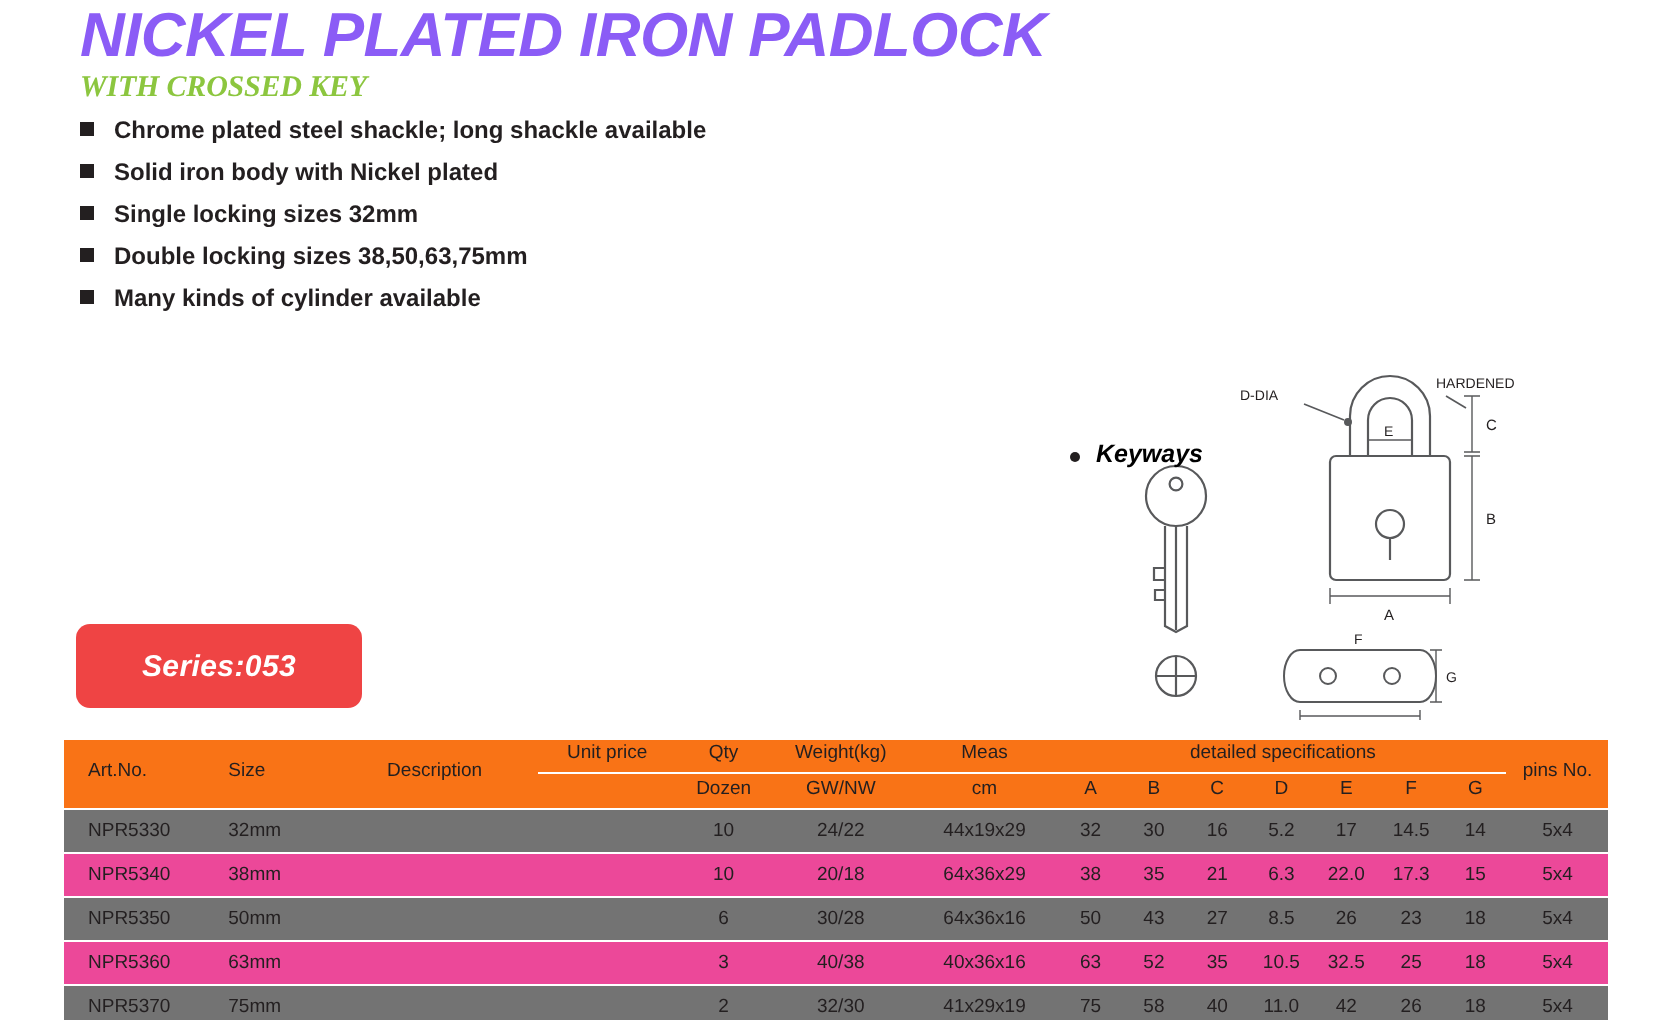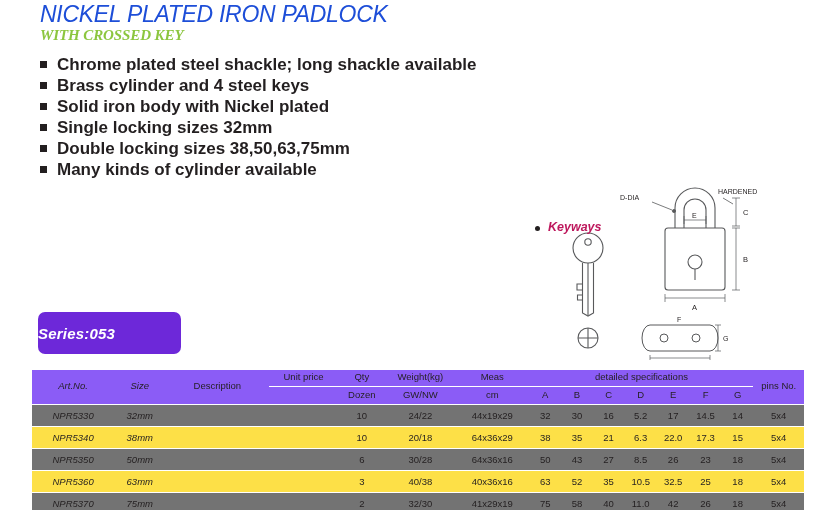--- a/index.html
+++ b/index.html
@@ -8,24 +8,24 @@
     width: 835px; height: 510px;
     background: #ffffff;
     font-family: "Liberation Sans", sans-serif;
     color: #231f20;
     position: relative;
     overflow: hidden;
   }
   
   .title-block { position:absolute; left:40px; top:2px; }
   .main-title {
-    font-size: 23px;
-    font-weight: normal;
+    font-size: 31px;
+    font-weight: bold;
     font-style: italic;
-    color: #1d4ed8;
+    color: #8b5cf6;
     letter-spacing: -0.3px;
     line-height: 1.05;
     white-space: nowrap;
   }
   .sub-title {
     font-size: 15px;
     font-weight: bold;
     font-style: italic;
     color: #8cc63f;
     letter-spacing: -0.1px;
@@ -42,56 +42,56 @@
     height: 19px;
     margin-bottom: 2px;
   }
   .bullet {
     width: 7px; height: 7px;
     background: #231f20;
     margin-right: 10px;
     flex: none;
   }
   .feature-text {
-    font-size: 17px;
+    font-size: 12px;
     font-weight: bold;
     color: #231f20;
     white-space: nowrap;
   }
   
   .series-badge {
     position:absolute;
     left: 38px; top: 312px;
     width: 143px; height: 42px;
-    background: #6d28d9;
+    background: #ef4444;
     border-radius: 7px;
     display:flex;
     align-items:center;
-    justify-content:flex-start;
+    justify-content:center;
   }
   .series-badge span {
     color: #ffffff;
     font-size: 15px;
     font-weight: bold;
     font-style: italic;
     letter-spacing: 0.2px;
   }
   
   .illustration {
     position:absolute;
     left: 520px; top: 180px;
     width: 300px; height: 180px;
   }
   .keyways-label {
     position:absolute;
     left: 28px; top: 40px;
     font-size: 12.5px;
     font-weight: bold;
     font-style: italic;
-    color: #be185d;
+    color: #000000;
     white-space: nowrap;
   }
   .keyways-dot {
     position:absolute;
     left: 15px; top: 46px;
     width: 5px; height: 5px;
     border-radius: 50%;
     background: #231f20;
   }
   
@@ -105,31 +105,31 @@
   }
   .spec-table th, .spec-table td {
     border-bottom: 1px solid #ffffff;
     padding: 0;
     height: 22px;
     text-align: center;
     font-weight: normal;
     vertical-align: middle;
   }
   .spec-table thead th {
-    background: #8b5cf6;
+    background: #f97316;
     font-size: 9.5px;
     line-height: 1.15;
     font-weight: normal;
     border-bottom: 1px solid #ffffff;
   }
   .spec-table thead tr.head-top th { height: 16px; }
   .spec-table thead tr.head-bot th { height: 18px; }
   .spec-table tbody tr.odd td { background: #737373; }
-  .spec-table tbody tr.even td { background: #fde047; }
-  .spec-table td.left, .spec-table th.left { text-align:center; padding-left: 12px; font-style: italic; }
+  .spec-table tbody tr.even td { background: #ec4899; }
+  .spec-table td.left, .spec-table th.left { text-align:left; padding-left: 12px; }
   .col-art { width: 72px; }
   .col-size { width: 66px; }
   .col-desc { width: 110px; }
   .col-unit { width: 74px; }
   .col-qty { width: 50px; }
   .col-wt { width: 72px; }
   .col-meas { width: 78px; }
   .col-s { width: 34px; }
   .col-pins { width: 54px; }
 </style>
@@ -141,24 +141,20 @@
   <div class="sub-title">WITH CROSSED KEY</div>
 </div>
 
 <div class="features">
   <div class="feature">
     <span class="bullet"></span>
     <span class="feature-text">Chrome plated steel shackle; long shackle available</span>
   </div>
   <div class="feature">
     <span class="bullet"></span>
-    <span class="feature-text">Brass cylinder and 4 steel keys</span>
-  </div>
-  <div class="feature">
-    <span class="bullet"></span>
     <span class="feature-text">Solid iron body with Nickel plated</span>
   </div>
   <div class="feature">
     <span class="bullet"></span>
     <span class="feature-text">Single locking sizes 32mm</span>
   </div>
   <div class="feature">
     <span class="bullet"></span>
     <span class="feature-text">Double locking sizes 38,50,63,75mm</span>
   </div>

